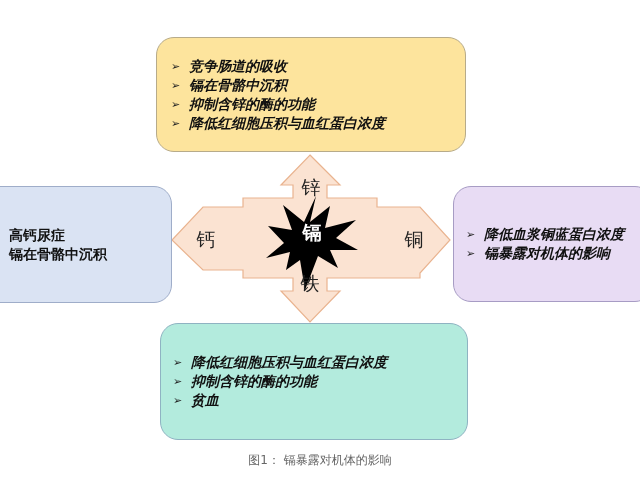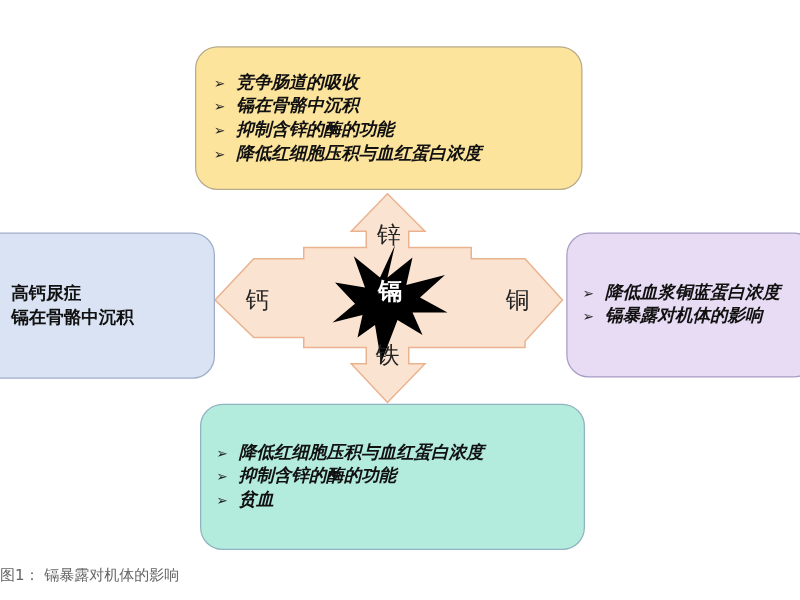--- a/index.html
+++ b/index.html
@@ -32,21 +32,21 @@
       position: absolute; font-size: 19px; color: #222;
       font-family: "DejaVu Sans", sans-serif;
       transform: translate(-50%, -50%);
     }
     .center-label {
       position: absolute; font-size: 19px; color: #ffffff; font-weight: bold;
       transform: translate(-50%, -50%);
     }
     .caption {
       position: absolute; left: 0; width: 640px; top: 452px;
-      font-size: 12px; color: #666;
+      text-align: center; font-size: 12px; color: #666;
     }
   </style>
 </head>
 <body>
 
 <svg class="diagram" width="640" height="480">
   <polygon points="310,155 340,185 327,185 327,198 377,198 377,207 420,207 450,240 420,273 420,278 377,278 377,278 327,278 327,291 340,291 310,322 281,291 293,291 293,278 243,278 243,270 203,270 172,240 203,207 203,207 243,207 243,198 293,198 293,185 281,185" fill="#fbe3d2" stroke="#e9b38f" stroke-width="1.2"></polygon>
 
   <polygon points="316,196 310,222 330,206 325,228 356,220 336,238 358,250 330,250 338,268 318,256 305,290 300,260 286,270 290,252 266,258 284,243 268,226 292,230 283,205 304,222" fill="#000000"></polygon>
 </svg>

